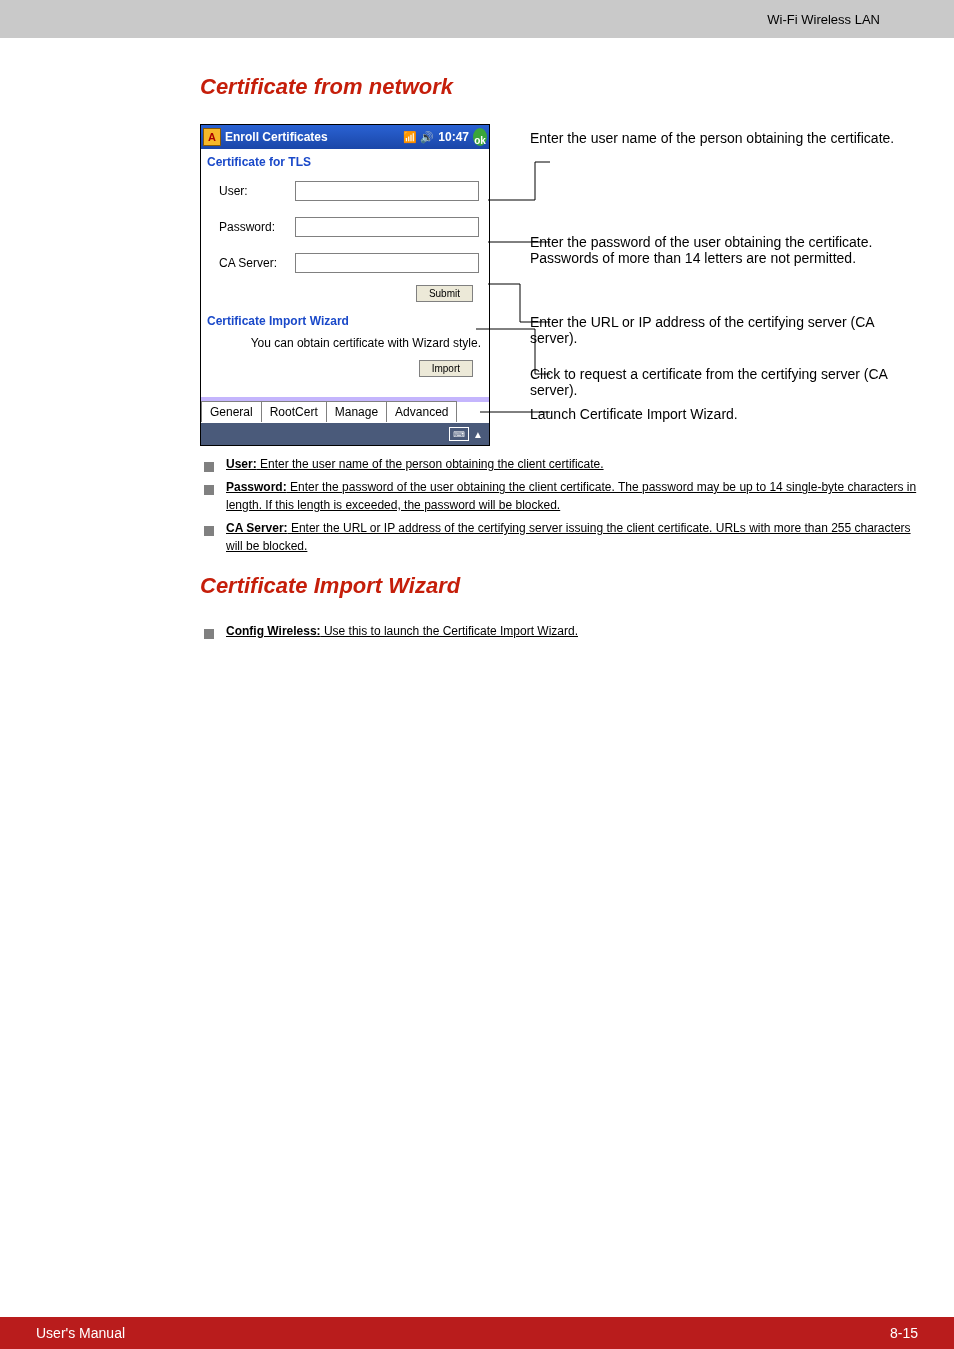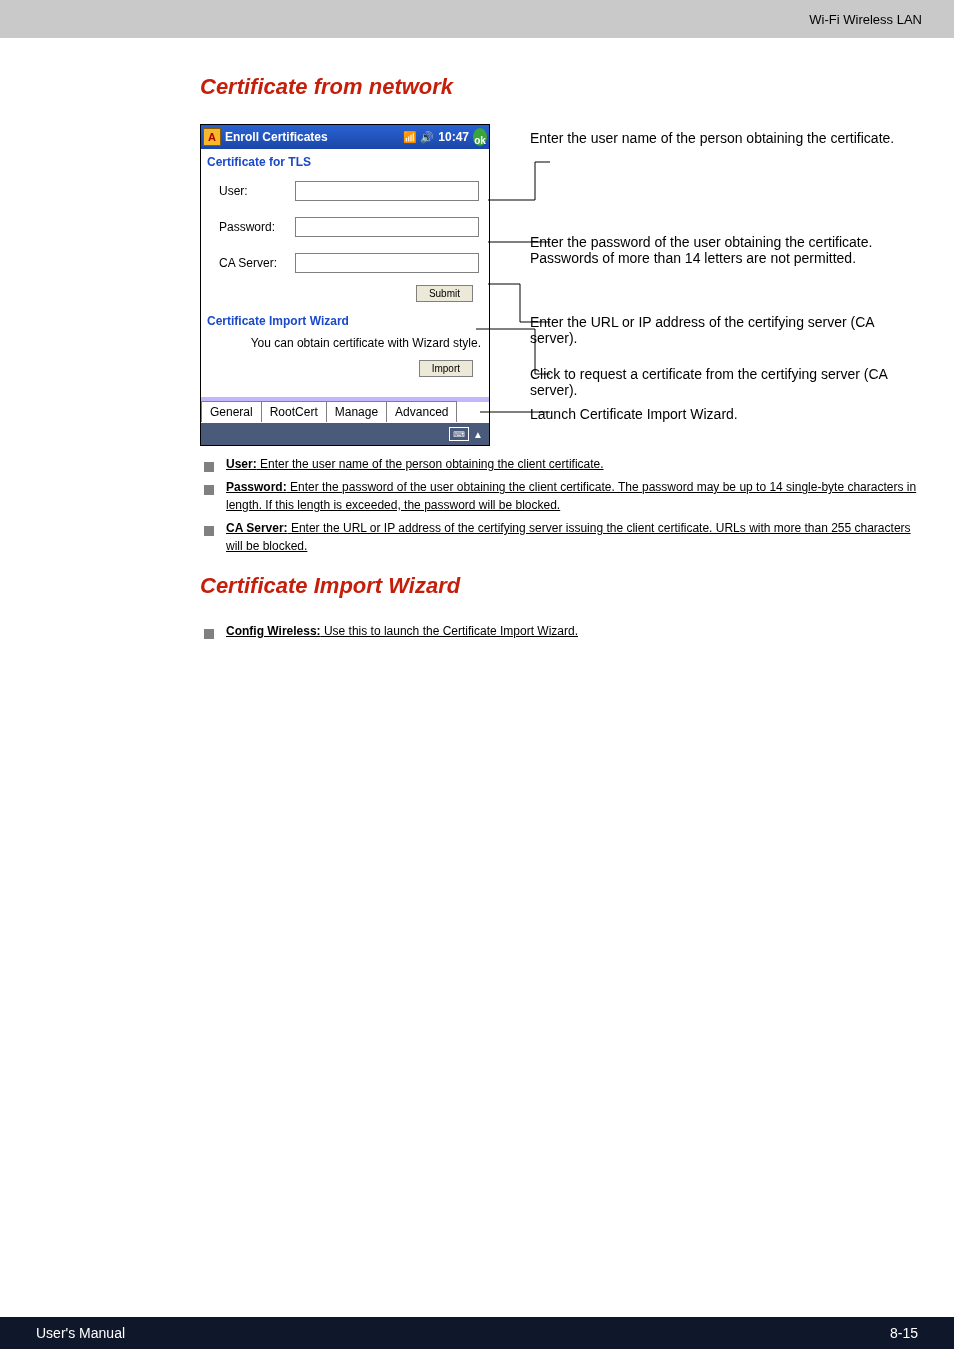--- a/index.html
+++ b/index.html
@@ -1,17 +1,17 @@
 <!DOCTYPE html>
 <html><head>
 <meta charset="utf-8">
 <style>
   * { box-sizing: border-box; margin: 0; padding: 0; }
   body { width: 954px; height: 1349px; font-family: Arial, Helvetica, sans-serif; background: #fff; color: #000; font-size: 15px; }
-  .header-bar { background: #c9c9c9; height: 38px; display: flex; align-items: center; justify-content: flex-end; padding-right: 32px; }
+  .header-bar { background: #c9c9c9; height: 38px; display: flex; align-items: center; justify-content: flex-end; padding-right: 74px; }
   .header-text { color: #000; font-size: 13px; }
   .content { padding: 18px 32px 0 200px; }
   h2.section { color: #c51e0a; font-style: italic; font-weight: bold; font-size: 22px; margin: 18px 0 24px 0; font-family: Arial, sans-serif; }
   .figure-row { display: flex; align-items: flex-start; gap: 0; margin-bottom: 10px; position: relative; }
   .device-shot { border: 1px solid #000; width: 290px; font-family: Tahoma, Arial, sans-serif; font-size: 12px; background: #fff; }
   .titlebar { background: linear-gradient(#2a62d3,#1a46a8); color: #fff; height: 24px; display: flex; align-items: center; padding: 0 2px; font-weight: bold; }
   .tb-icon { width: 18px; height: 18px; background: #f7b82a; border: 1px solid #8a5a00; margin-right: 4px; display:flex; align-items:center; justify-content:center; font-size:11px; color:#a00; }
   .tb-title { flex: 1; font-size: 12px;}
   .tb-right { display:flex; align-items:center; gap: 4px; }
   .tb-ok { width: 14px; height: 18px; border-radius: 50%; background: #3aa63a; color:#fff; font-size:10px; display:flex; align-items:flex-end; justify-content:center; font-weight:bold; }
@@ -26,21 +26,21 @@
   .tab { border:1px solid #808080; border-bottom:none; padding:3px 8px; font-size:12px; margin-right:-1px; background:#fff; position:relative; top:-1px; }
   .bottom-bar { background:#4a5a7a; height:22px; display:flex; justify-content:flex-end; align-items:center; padding-right:6px; gap:4px;}
   .kb-icon { width:20px; height:14px; border:1px solid #fff; display:flex; align-items:center; justify-content:center; color:#fff; font-size:8px;}
   .callouts { position: relative; flex: 1; padding-left: 40px; font-size: 14px; }
   .callout { position:absolute; left: 40px; right: 0; }
   .bullets { margin: 8px 0 18px 0; }
   .bullets li { list-style:none; display:flex; align-items:flex-start; margin: 6px 0; line-height:1.45; font-size:12px;text-decoration:underline; }
   .bullets li .sq { width:10px; height:10px; background:#808080; margin: 6px 12px 0 4px; flex:none; }
   .bullets li .txt { flex:1; }
   .bullets li .txt b { font-weight:bold; }
-  .footer { position:absolute; bottom:0; left:0; right:0; background:#0f172a; color:#fff; height:32px; display:flex; align-items:center; justify-content:space-between; padding:0 36px; font-size:14px; }
+  .footer { position:absolute; bottom:0; left:0; right:0; background:#b91c1c; color:#fff; height:32px; display:flex; align-items:center; justify-content:space-between; padding:0 36px; font-size:14px; }
   svg.leadlines { position:absolute; top:0; left:0; overflow:visible; }
 </style>
 </head>
 <body>
 
 <div class="header-bar">
   <span class="header-text">Wi-Fi Wireless LAN</span>
 </div>
 
 <div class="content">

